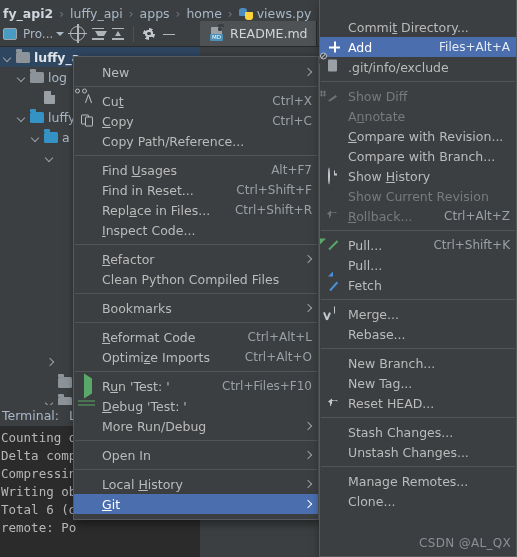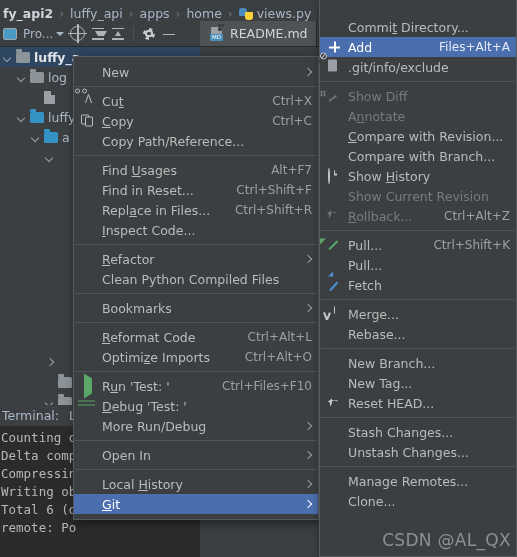--- a/index.html
+++ b/index.html
@@ -200,21 +200,21 @@
      border:1.6px solid #c3c8cd;border-bottom-color:transparent;border-right-color:transparent;border-radius:6px 6px 0 0;box-sizing:border-box;}
   .ico-reset::after{content:"";position:absolute;left:1px;top:3px;width:0;height:0;
      border-right:4px solid #c3c8cd;border-top:3px solid transparent;border-bottom:3px solid transparent;}
 
   .ico-diff{width:15px;height:15px;position:relative;}
   .ico-diff::before{content:"";position:absolute;left:1px;top:9px;width:9px;height:1.5px;background:#6f7376;transform:rotate(-35deg);}
   .ico-diff::after{content:"";position:absolute;right:1px;top:2px;width:6px;height:6px;
      background:radial-gradient(circle,#6f7376 1.2px,transparent 1.3px) 0 0/3px 3px;}
 
   
-  .wm{position:absolute;right:6px;bottom:7px;color:#8b9096;font-size:17px;letter-spacing:.3px;}
+  .wm{position:absolute;right:6px;bottom:7px;color:#8b9096;font-size:12px;letter-spacing:.3px;}
 </style>
 </head>
 <body>
 
 <div class="ide">
 
   <div class="breadcrumb" id="breadcrumb">
       <span class="crumb bold"><span>fy_api2</span></span>
       <span class="crumb-sep">›</span>
       <span class="crumb"><span>luffy_api</span></span>

